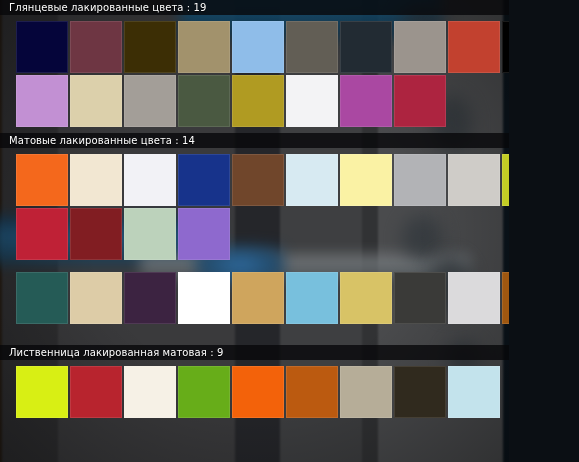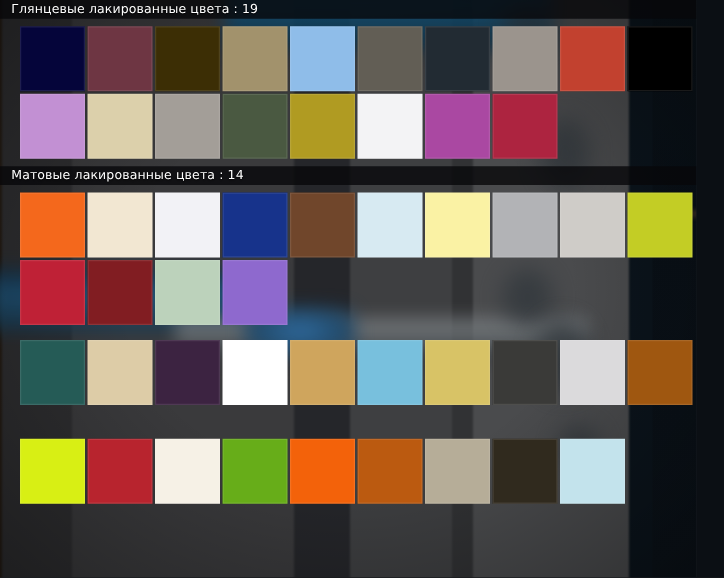--- a/index.html
+++ b/index.html
@@ -9,21 +9,20 @@
   }
   body {
     font-family: "DejaVu Sans", sans-serif;
   }
   #app {
     position: relative;
     width: 509px;
     height: 462px;
     overflow: hidden;
     background: #2b2b2b;
-    padding-left: 48px;
   }
 
   
   .bg-layer {
     position: absolute;
     inset: 0;
     overflow: hidden;
   }
   .bg-base {
     position: absolute;
@@ -225,20 +224,21 @@
           <div class="swatch" title="#ffffff" style="background: rgb(255, 255, 255);"></div>
           <div class="swatch" title="#cfa55d" style="background: rgb(207, 165, 93);"></div>
           <div class="swatch" title="#78c0dd" style="background: rgb(120, 192, 221);"></div>
           <div class="swatch" title="#d8c366" style="background: rgb(216, 195, 102);"></div>
           <div class="swatch" title="#3a3a38" style="background: rgb(58, 58, 56);"></div>
           <div class="swatch" title="#dbdadc" style="background: rgb(219, 218, 220);"></div>
           <div class="swatch" title="#9f5710" style="background: rgb(159, 87, 16);"></div>
         </div>
       </div>
       <div class="group" style="top: 345px;">
+        <div class="group-header">Лиственница лакированная матовая : 9</div>
         <div class="row first">
           <div class="swatch wood" title="#d8ef14" style="background: rgb(216, 239, 20);"></div>
           <div class="swatch wood" title="#b8242e" style="background: rgb(184, 36, 46);"></div>
           <div class="swatch wood" title="#f6f1e6" style="background: rgb(246, 241, 230);"></div>
           <div class="swatch wood" title="#67ad19" style="background: rgb(103, 173, 25);"></div>
           <div class="swatch wood" title="#f3620a" style="background: rgb(243, 98, 10);"></div>
           <div class="swatch wood" title="#bb5a10" style="background: rgb(187, 90, 16);"></div>
           <div class="swatch wood dark-grain" title="#b6ad98" style="background: rgb(182, 173, 152);"></div>
           <div class="swatch wood dark-grain" title="#302a1e" style="background: rgb(48, 42, 30);"></div>
           <div class="swatch wood" title="#c3e3ec" style="background: rgb(195, 227, 236);"></div>

